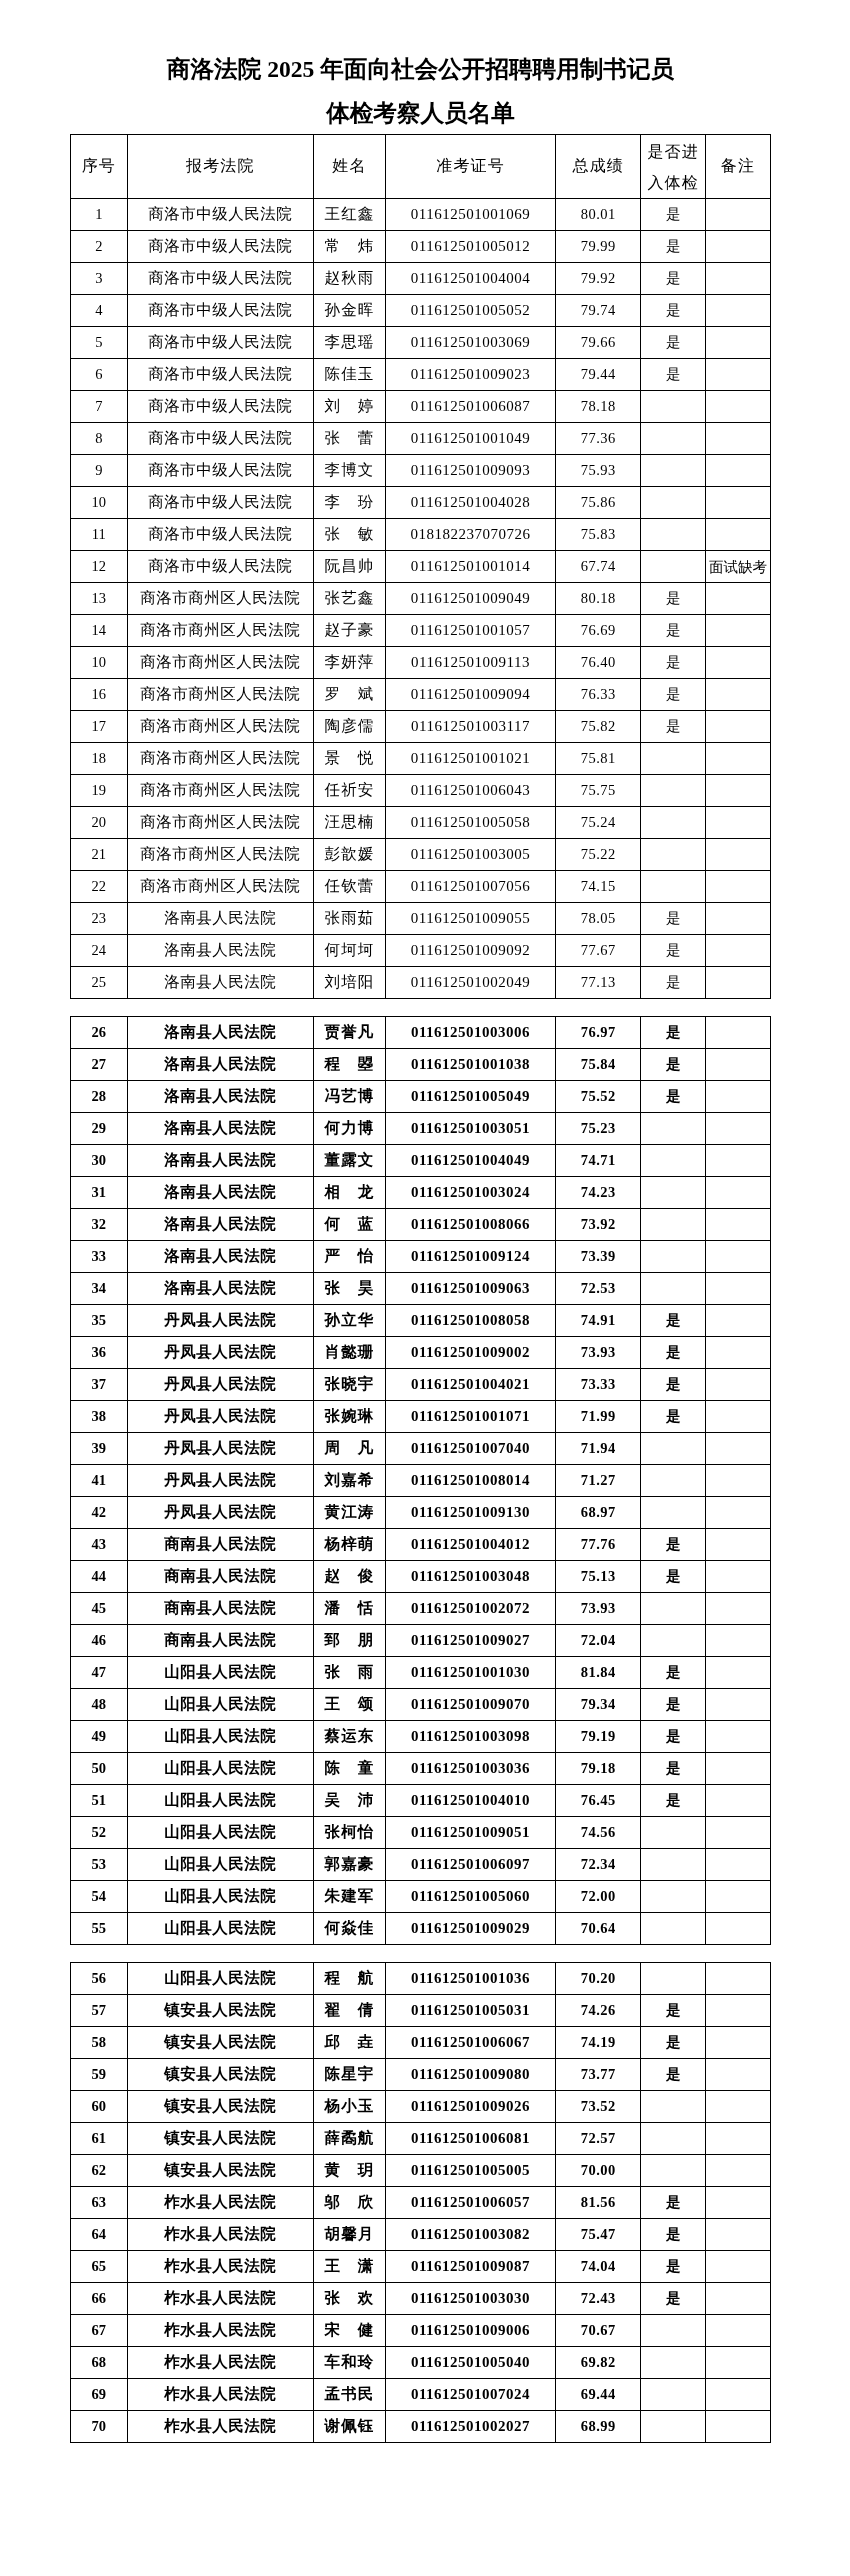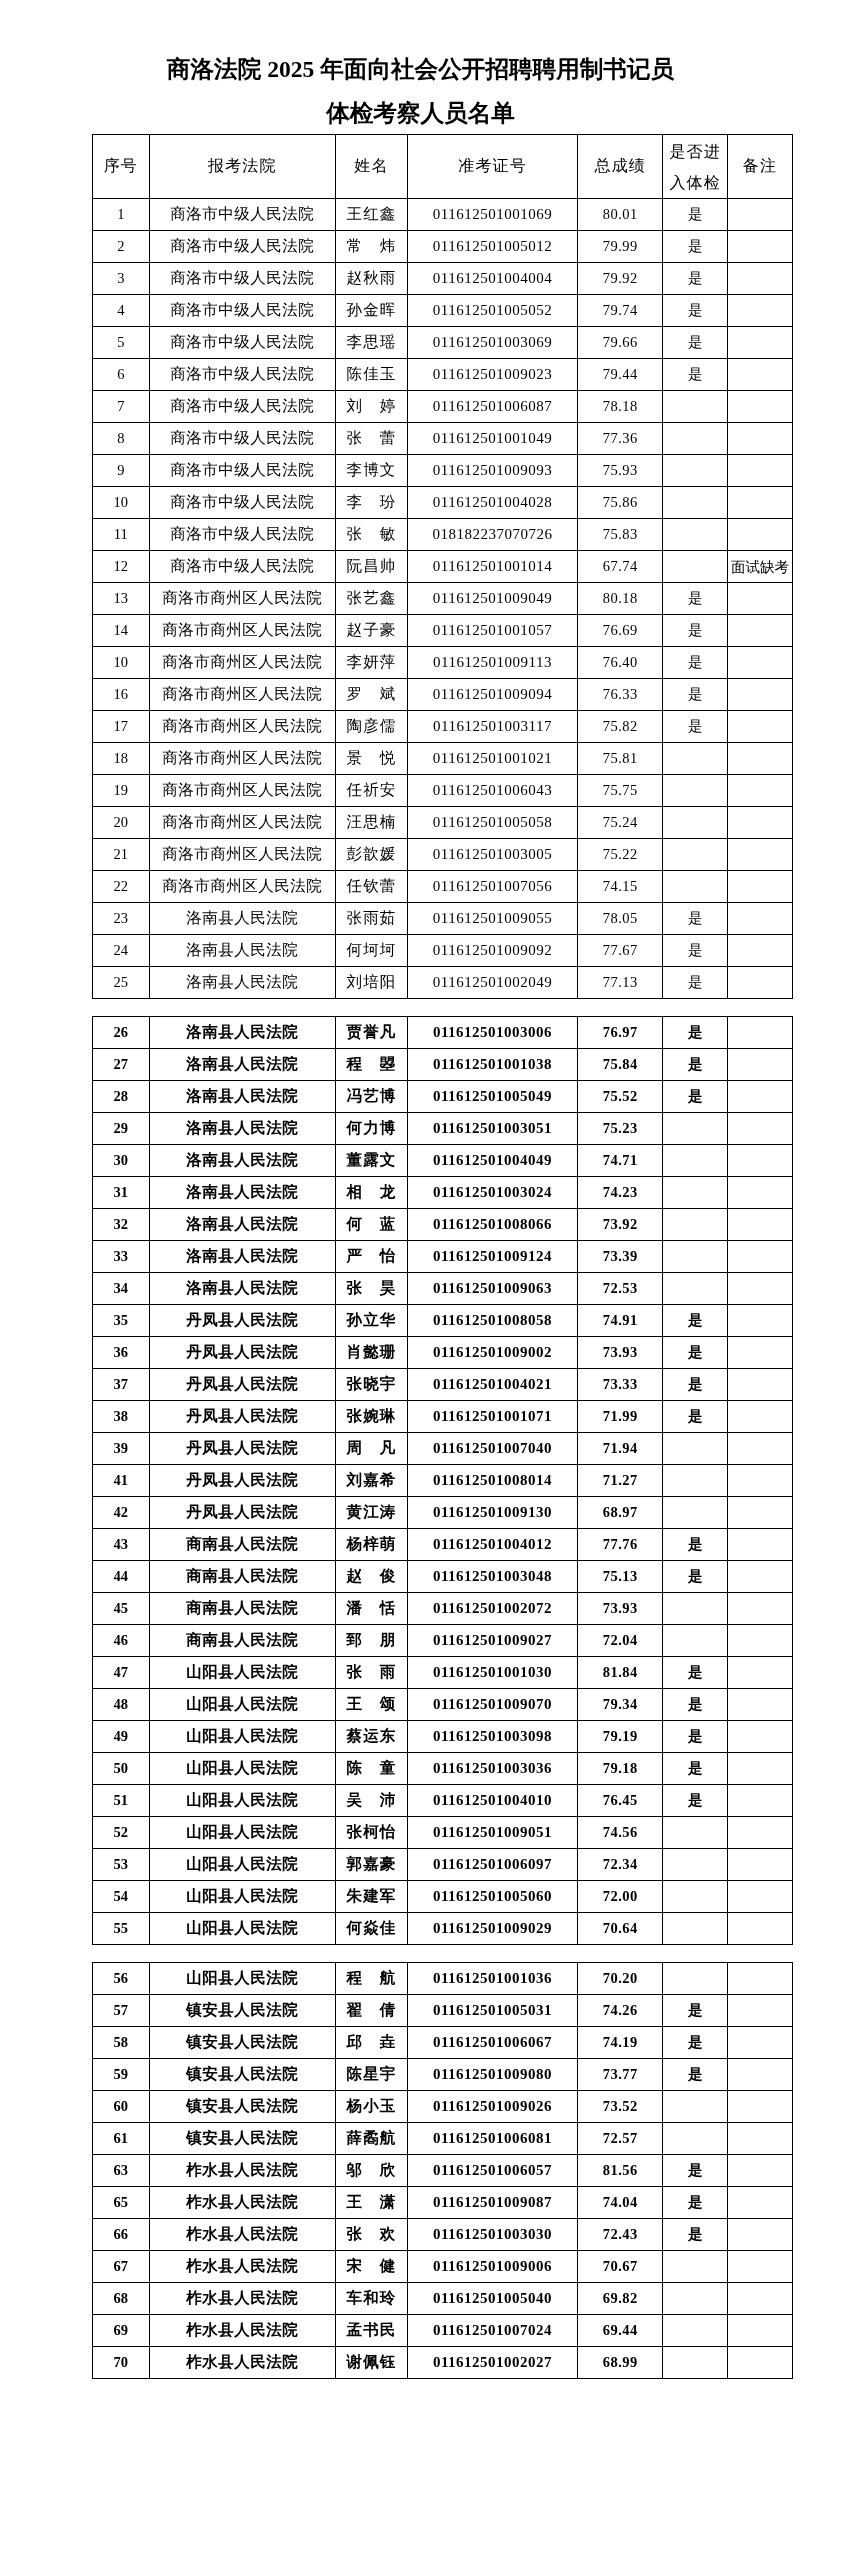--- a/index.html
+++ b/index.html
@@ -30,21 +30,20 @@
   }
   .table-area {
     margin-top: 5.4px;
   }
   table.roster {
     border-collapse: collapse;
     table-layout: fixed;
     width: 100%;
     border: 1.6px solid #000;
     background: #fff;
-    margin-left: 22px;
   }
   table.roster + table.roster {
     margin-top: 16.6px; 
     font-weight: bold;
   }
   table.roster th, table.roster td {
     border: 1.1px solid #000;
     padding: 0;
     text-align: center;
     vertical-align: middle;
@@ -755,31 +754,49 @@
   <tr class="data-row">
     <td class="c-no">61</td>
     <td class="c-court">镇安县人民法院</td>
     <td class="c-name">薛矞航</td>
     <td class="c-ticket">011612501006081</td>
     <td class="c-score">72.57</td>
     <td class="c-medical"></td>
     <td class="c-remark"></td>
   </tr>
 
+  <tr class="data-row">
+    <td class="c-no">62</td>
+    <td class="c-court">镇安县人民法院</td>
+    <td class="c-name">黄　玥</td>
+    <td class="c-ticket">011612501005005</td>
+    <td class="c-score">70.00</td>
+    <td class="c-medical"></td>
+    <td class="c-remark"></td>
+  </tr>
 
   <tr class="data-row">
     <td class="c-no">63</td>
     <td class="c-court">柞水县人民法院</td>
     <td class="c-name">邬　欣</td>
     <td class="c-ticket">011612501006057</td>
     <td class="c-score">81.56</td>
     <td class="c-medical">是</td>
     <td class="c-remark"></td>
   </tr>
 
+  <tr class="data-row">
+    <td class="c-no">64</td>
+    <td class="c-court">柞水县人民法院</td>
+    <td class="c-name">胡馨月</td>
+    <td class="c-ticket">011612501003082</td>
+    <td class="c-score">75.47</td>
+    <td class="c-medical">是</td>
+    <td class="c-remark"></td>
+  </tr>
 
   <tr class="data-row">
     <td class="c-no">65</td>
     <td class="c-court">柞水县人民法院</td>
     <td class="c-name">王　潇</td>
     <td class="c-ticket">011612501009087</td>
     <td class="c-score">74.04</td>
     <td class="c-medical">是</td>
     <td class="c-remark"></td>
   </tr>

